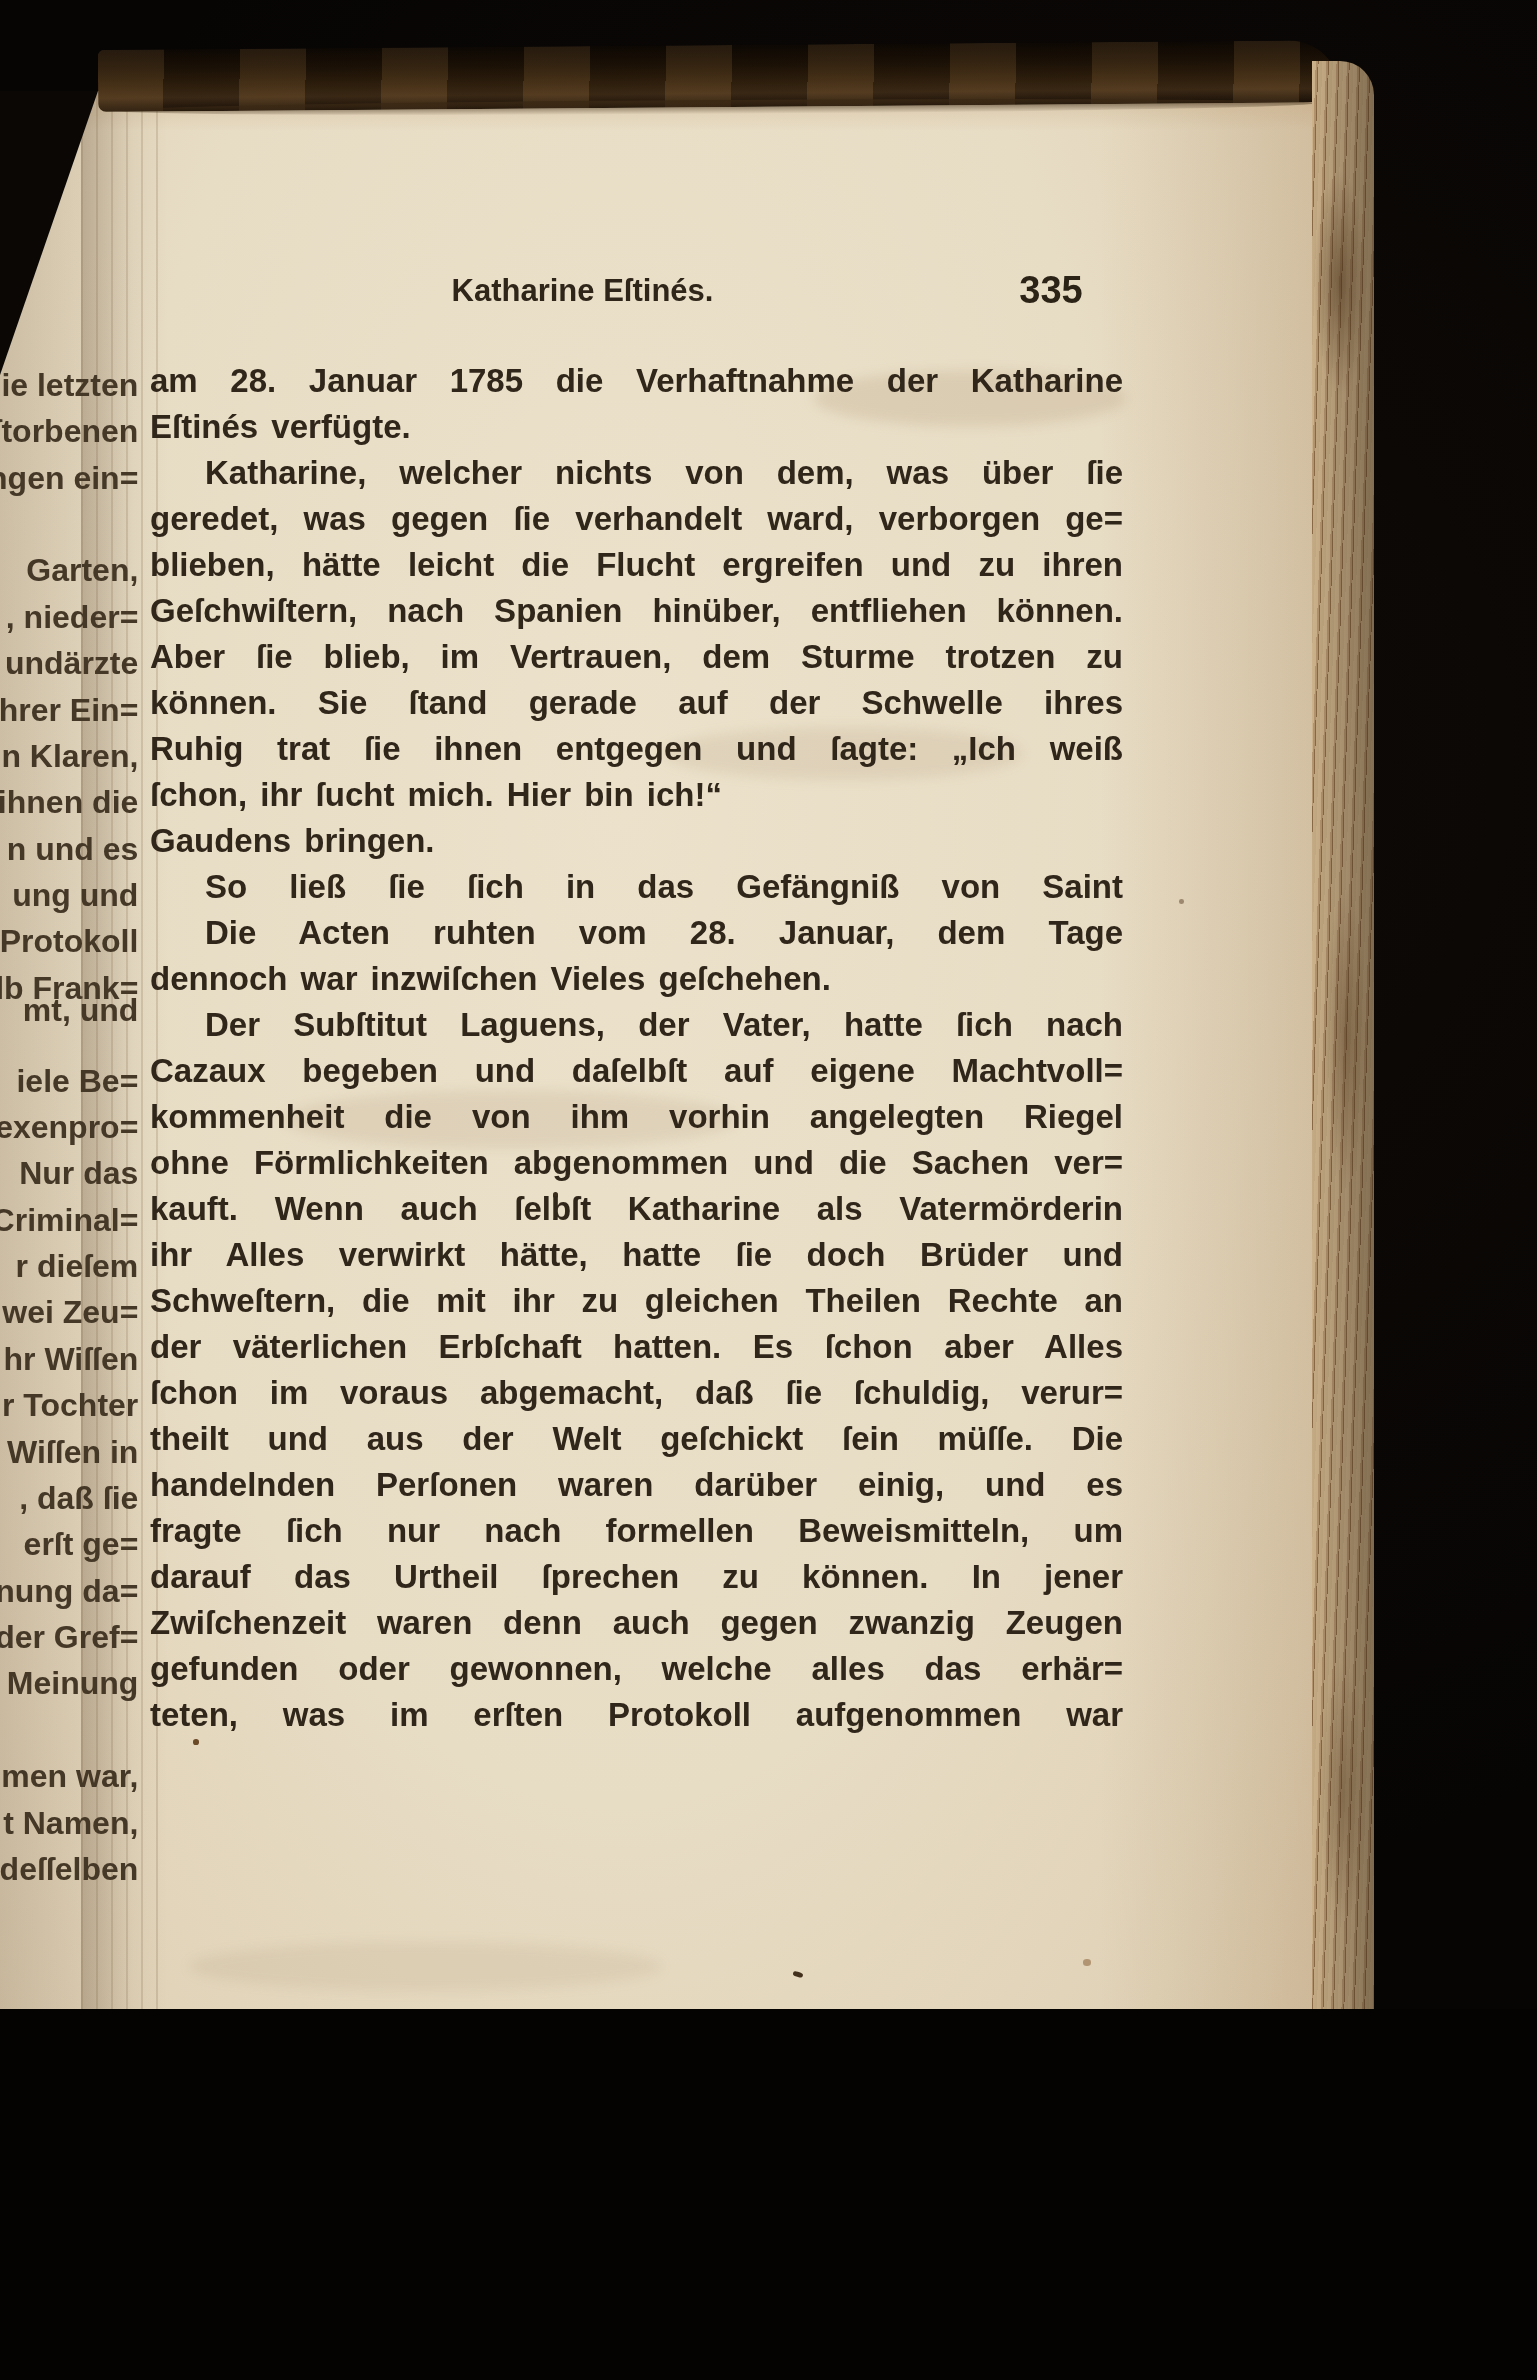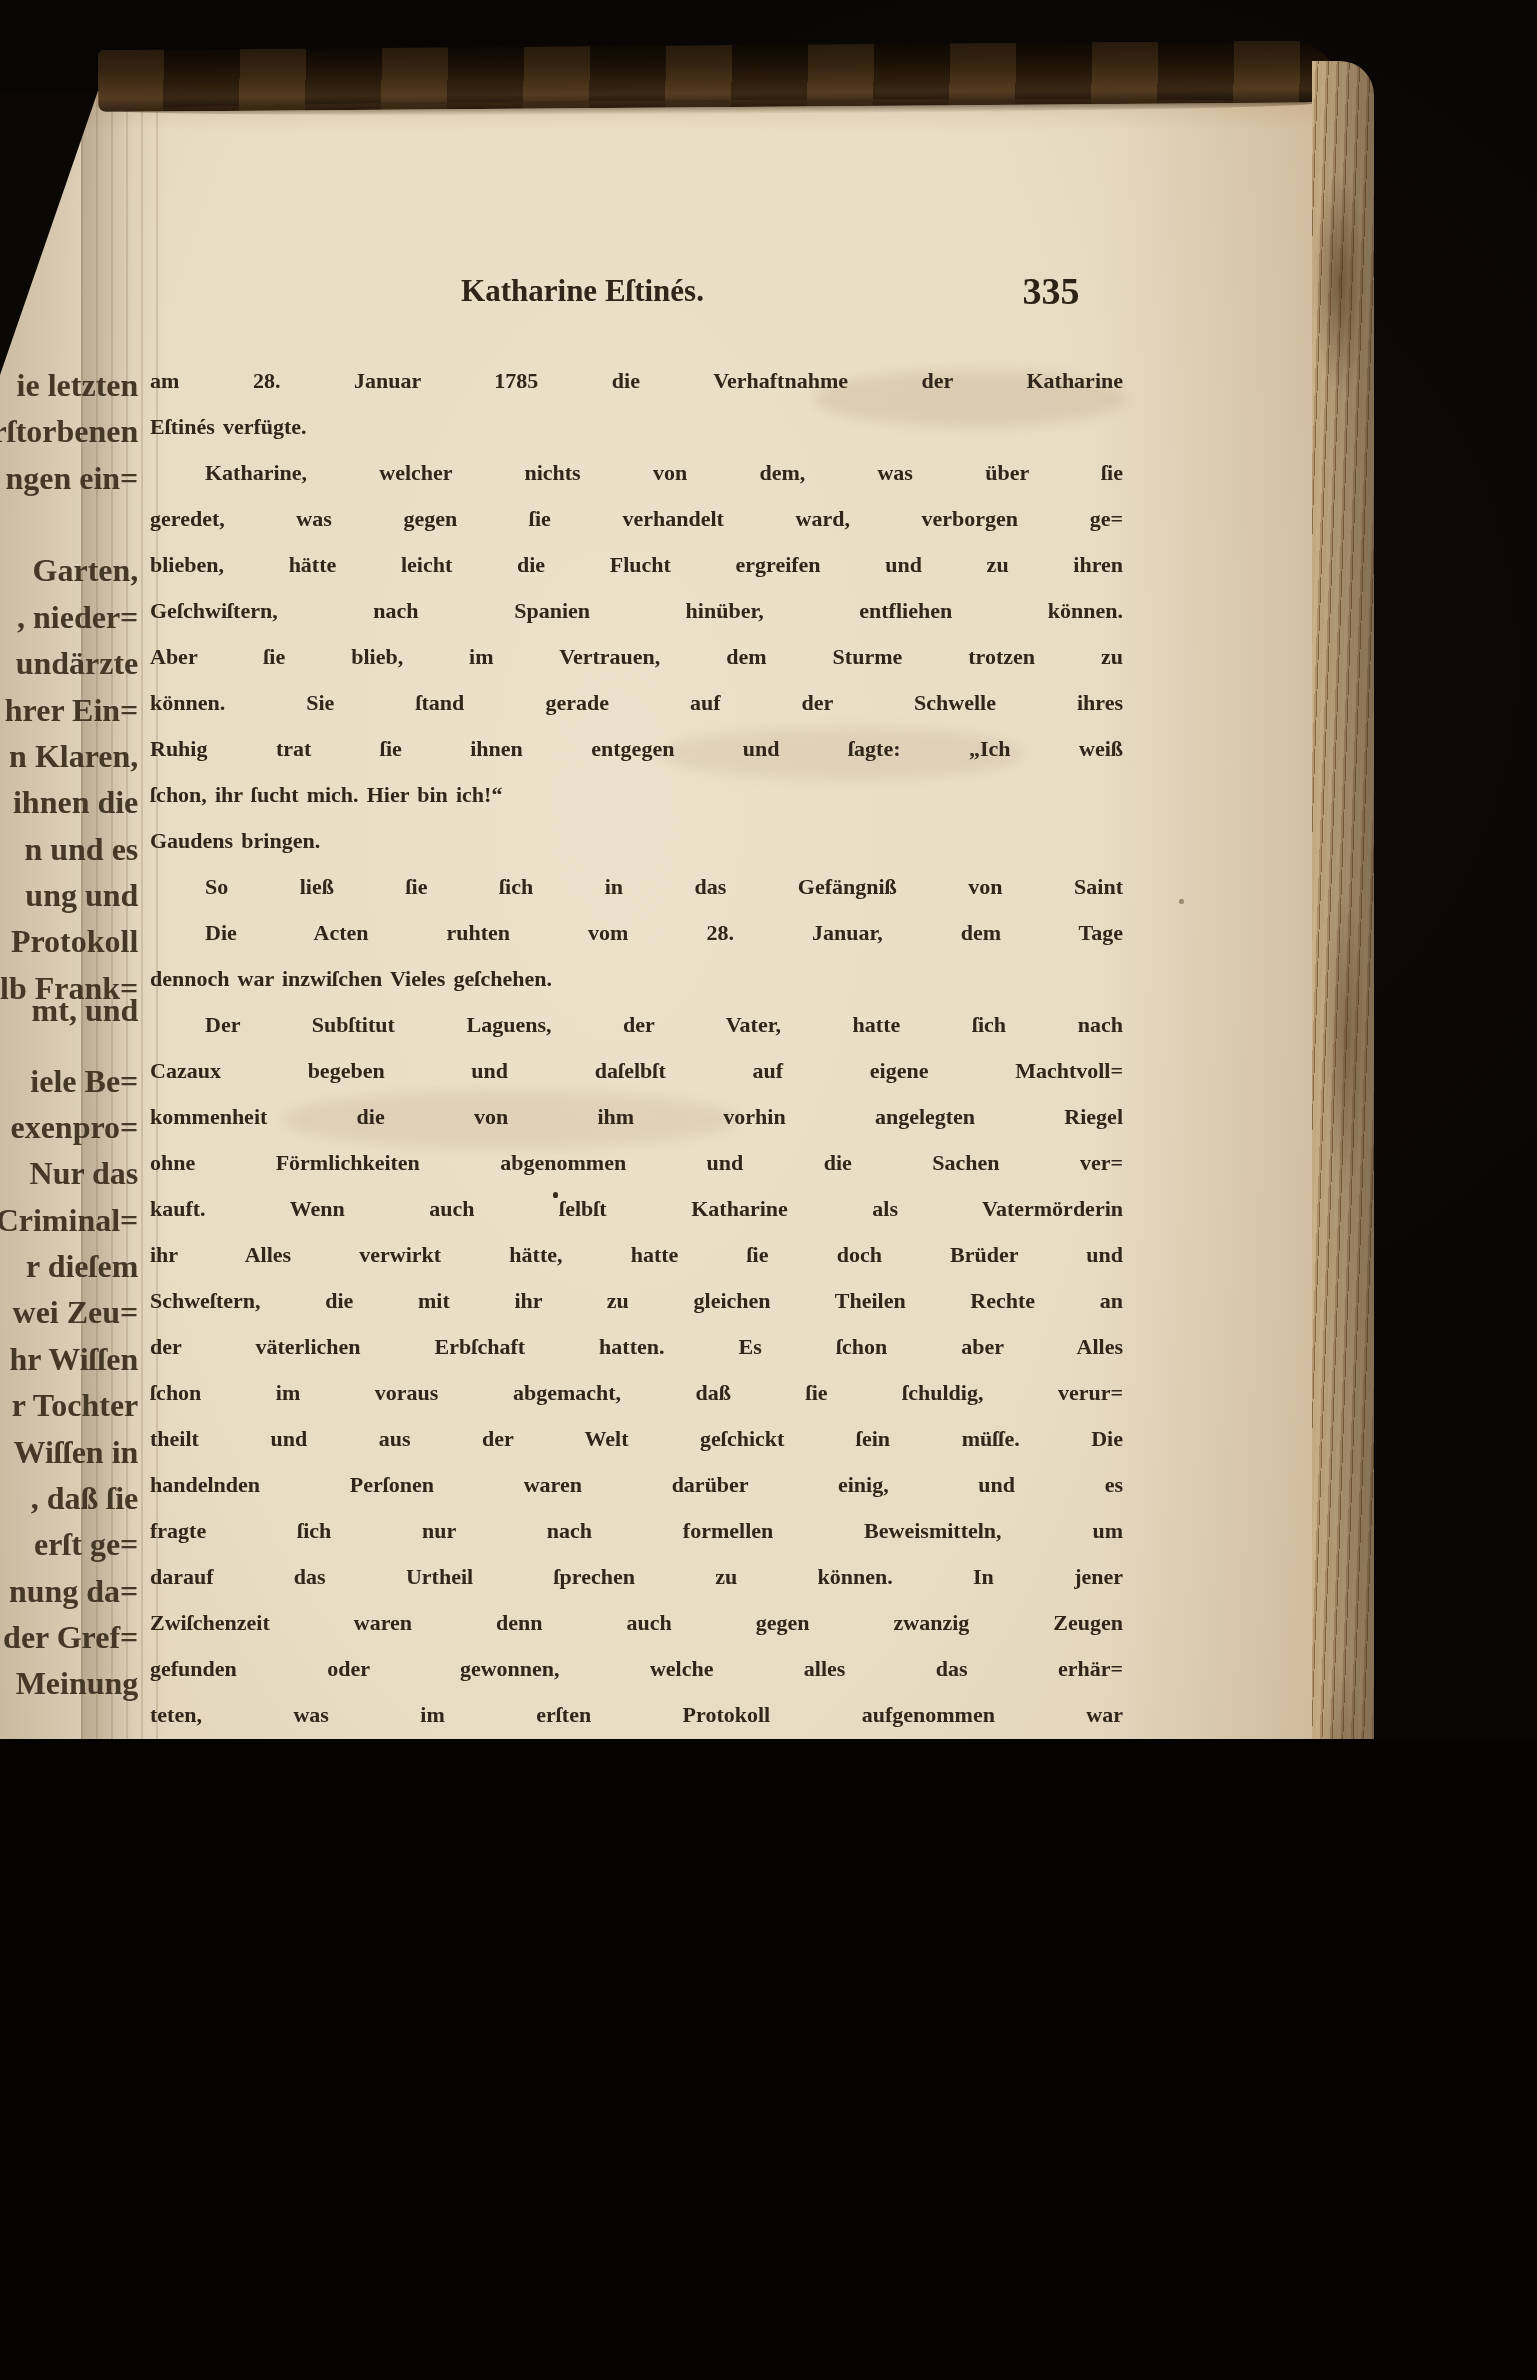--- a/index.html
+++ b/index.html
@@ -1,18 +1,18 @@
 <!DOCTYPE html>
 <html style="font-size:15px"><head>
 <meta charset="utf-8">
 <style>
   html,body{margin:0;padding:0;background:#050302;}
-  .stage{position:relative;width:1538px;height:1739px;overflow:hidden;
+  .stage{position:relative;width:1538px;height:2009px;overflow:hidden;
          background:radial-gradient(circle at 68% 38%, #0e0a07 0%, #070504 70%);
-         font-family:Liberation Serif, serif;}
+         font-family:Liberation Sans, sans-serif;}
 
   
   .paper{position:absolute;left:0;top:91px;width:1374px;height:2194px;
     border-radius:3.8px 44px 28px 5.7px;
     background:
       linear-gradient(to bottom, rgba(175,135,88,.28) 0, rgba(175,135,88,0) 40px),
       linear-gradient(to top, rgba(150,115,75,.22) 0, rgba(0,0,0,0) 114px),
       linear-gradient(to right, rgba(0,0,0,0) 80%, rgba(155,115,72,.26) 98%),
       linear-gradient(to right, rgba(95,70,45,.18) 0, rgba(95,70,45,0) 132px),
       radial-gradient(ellipse at 45% 32%, #ece2cb 0%, #e7dcc4 48%, #e0d2b7 76%, #d8c6a8 100%);}
@@ -51,21 +51,21 @@
     clip-path:polygon(0 0, 100% 0, 0 100%);}
   .wedge-bl{position:absolute;left:0;top:2205px;width:163px;height:81px;background:#0a0704;
     clip-path:polygon(0 0, 100% 100%, 0 100%);}
 
   
   .header-title{position:absolute;left:95px;top:273px;width:975px;text-align:center;
     font-size:31px;font-weight:bold;color:#2f2519;}
   .page-number{position:absolute;left:999px;top:269px;width:104px;text-align:center;
     font-size:38px;font-weight:bold;color:#2c2317;}
   .body-text{position:absolute;left:150px;top:358px;width:973px;
-    font-size:22px;font-weight:bold;color:#30261a;word-spacing:.12em;}
+    font-size:33px;font-weight:bold;color:#30261a;word-spacing:.12em;}
   .bl{box-sizing:border-box;height:46px;line-height:46px;
     text-align:justify;text-align-last:justify;}
   .bl.left{text-align:left;text-align-last:left;}
   .bl.ind{padding-left:55px;}
 
   .fragments{position:absolute;left:0;top:362px;width:144px;height:1552px;overflow:hidden;}
   .fl{position:absolute;right:5.7px;height:46px;line-height:46px;white-space:nowrap;
     font-size:32px;font-weight:bold;color:#453827;}
 
   

